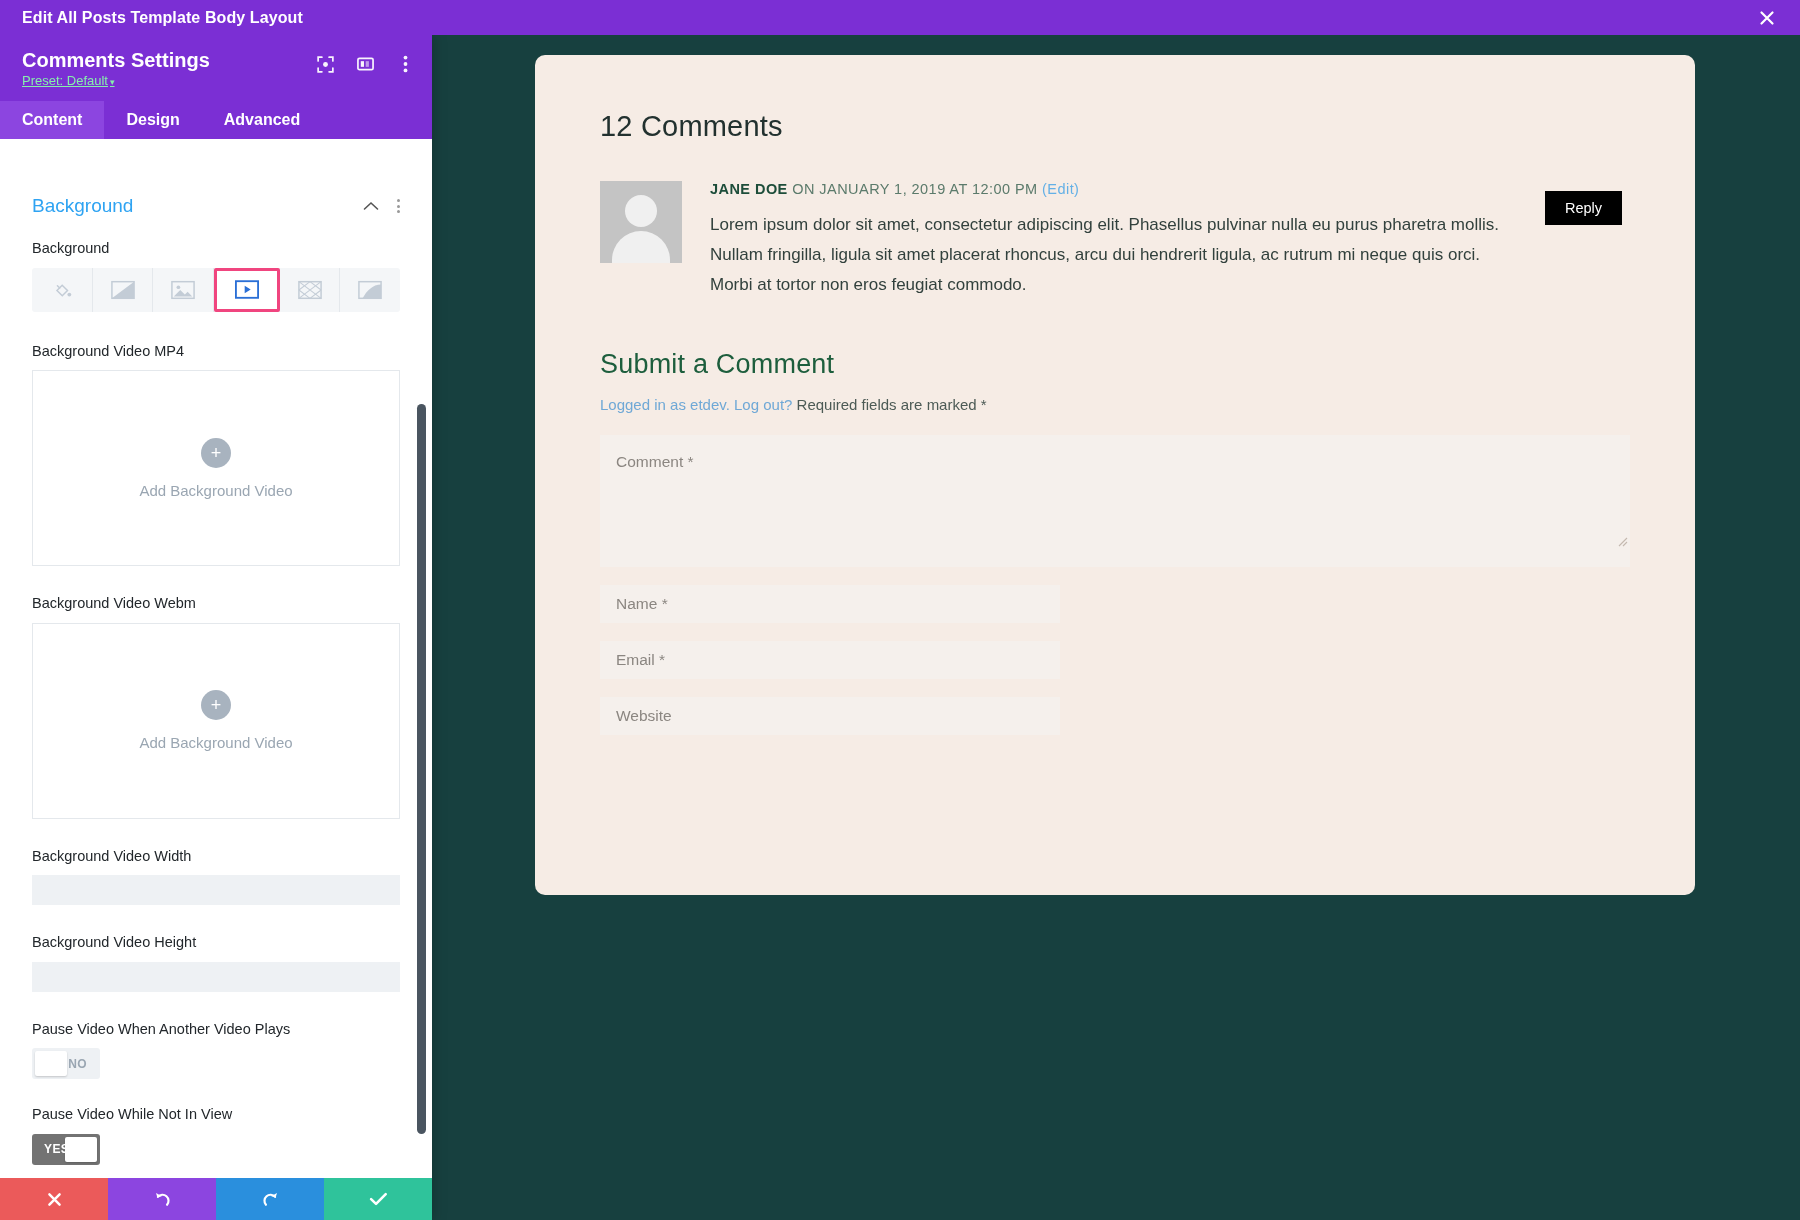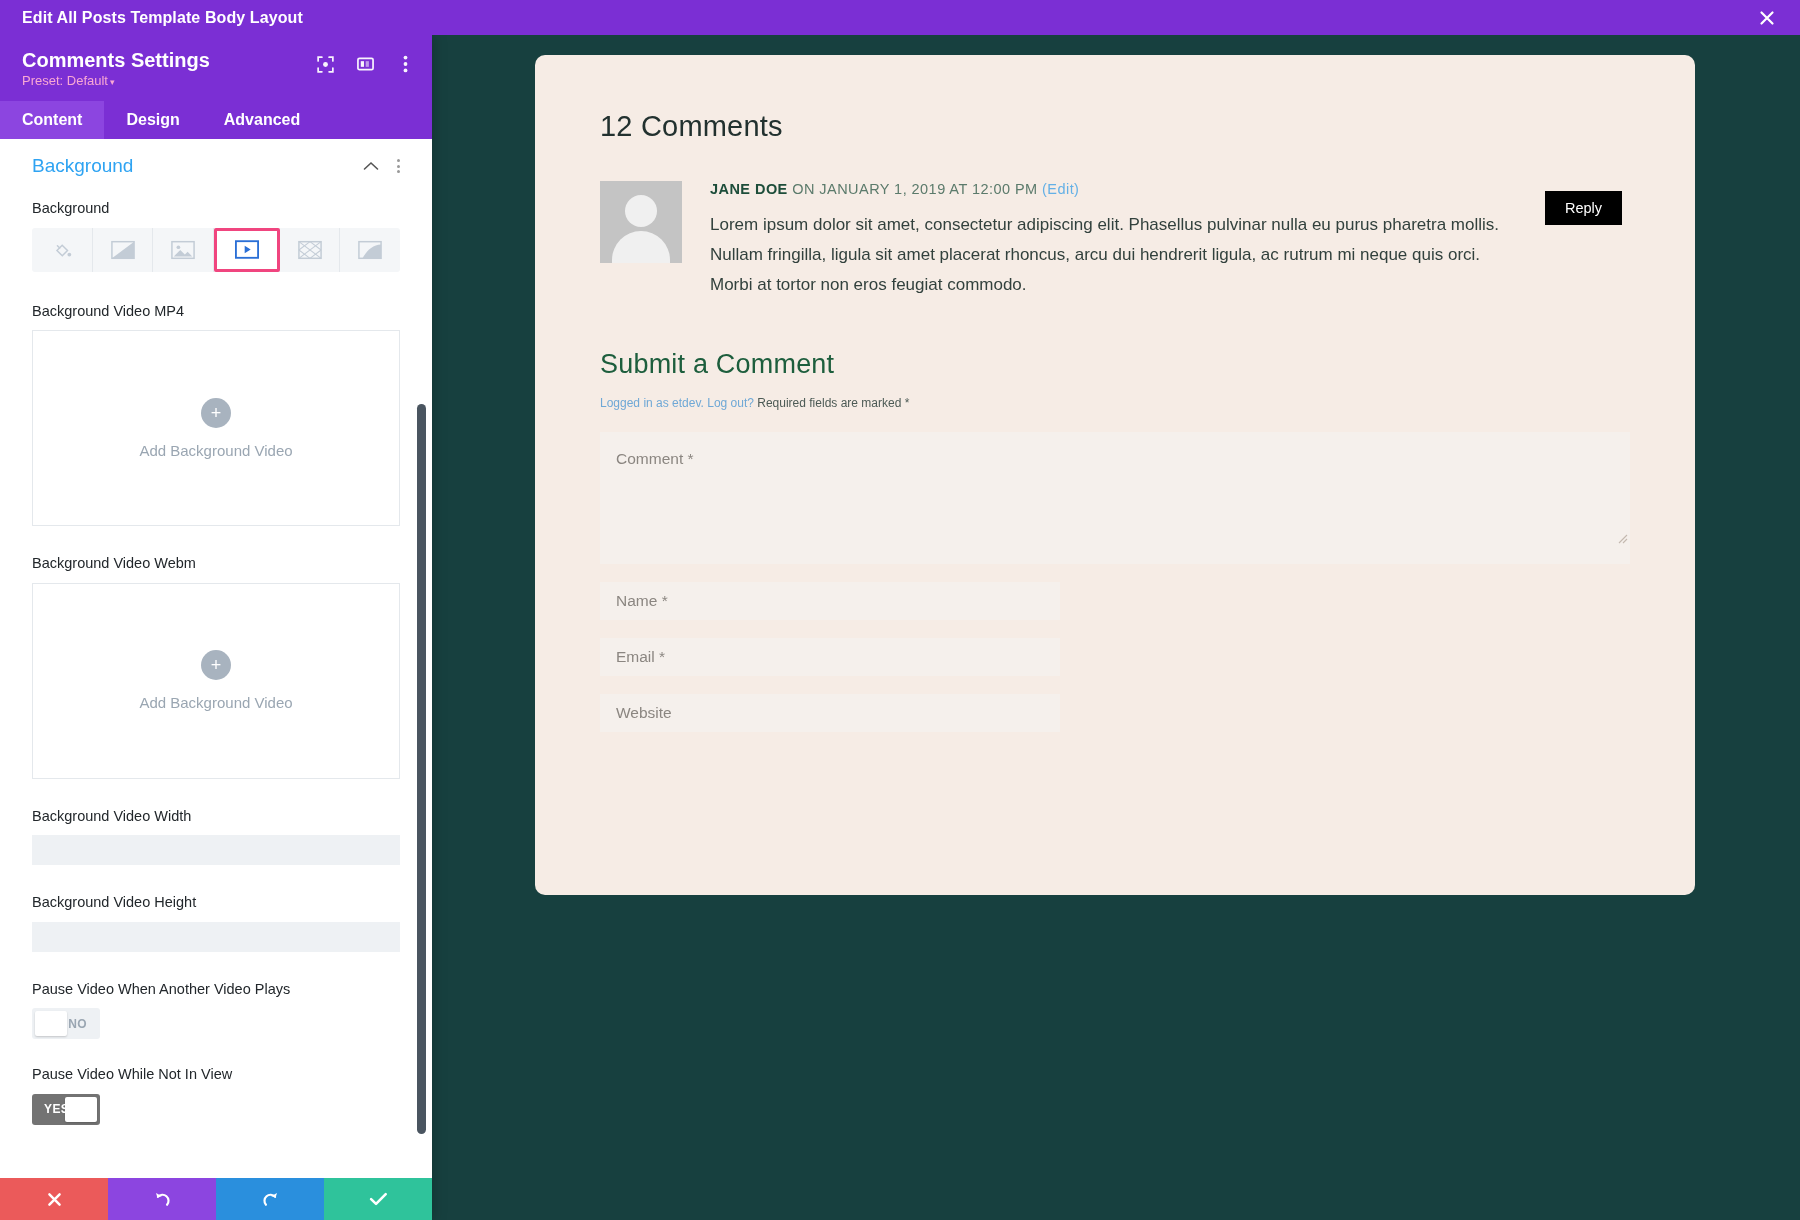--- a/index.html
+++ b/index.html
@@ -64,24 +64,25 @@
     flex: 0 0 auto;
   }
   .panel-header h2 {
     color: #fff;
     font-size: 20px;
     font-weight: bold;
     line-height: 1.1;
   }
   .panel-preset {
     margin-top: 0;
-    color: #f9a8d4;
+    color: #86efac;
     font-size: 13px;
     cursor: pointer;
     display: inline-block;
+    text-decoration: underline;
   }
   .panel-preset .caret { font-size: 9px; margin-left: 2px; }
 
   .panel-header-icons {
     position: absolute;
     right: 18px; top: 20px;
     display: flex;
     align-items: center;
     gap: 22px;
   }
@@ -111,21 +112,21 @@
   .tab.active { background: #8c45e0; }
 
   
   .panel-body {
     flex: 1 1 auto;
     overflow: hidden;
     position: relative;
     background: #fff;
     padding: 0 0 0 0;
   }
-  .panel-inner { padding: 16px 32px 20px 32px; }
+  .panel-inner { padding: 16px 32px 20px 32px; margin-top: 40px; }
 
   .section-head {
     display: flex; align-items: center;
     justify-content: space-between;
     margin-bottom: 22px;
   }
   .section-title {
     color: #2ea3f2;
     font-size: 19px;
     font-weight: normal;
@@ -342,21 +343,21 @@
   }
 
   .submit-title {
     font-size: 27px;
     color: #1d5e3d;
     margin-bottom: 16px;
     font-weight: normal;
     letter-spacing: .2px;
   }
   .logged-line {
-    font-size: 12px;
+    font-size: 15px;
     color: #4c5a55;
     margin-bottom: 22px;
   }
   .logged-line a { color: #6fa8d6; text-decoration: none; cursor: pointer; }
 
   .form-area { }
   .ta {
     width: 100%;
     height: 132px;
     background: #f5f0ec;

